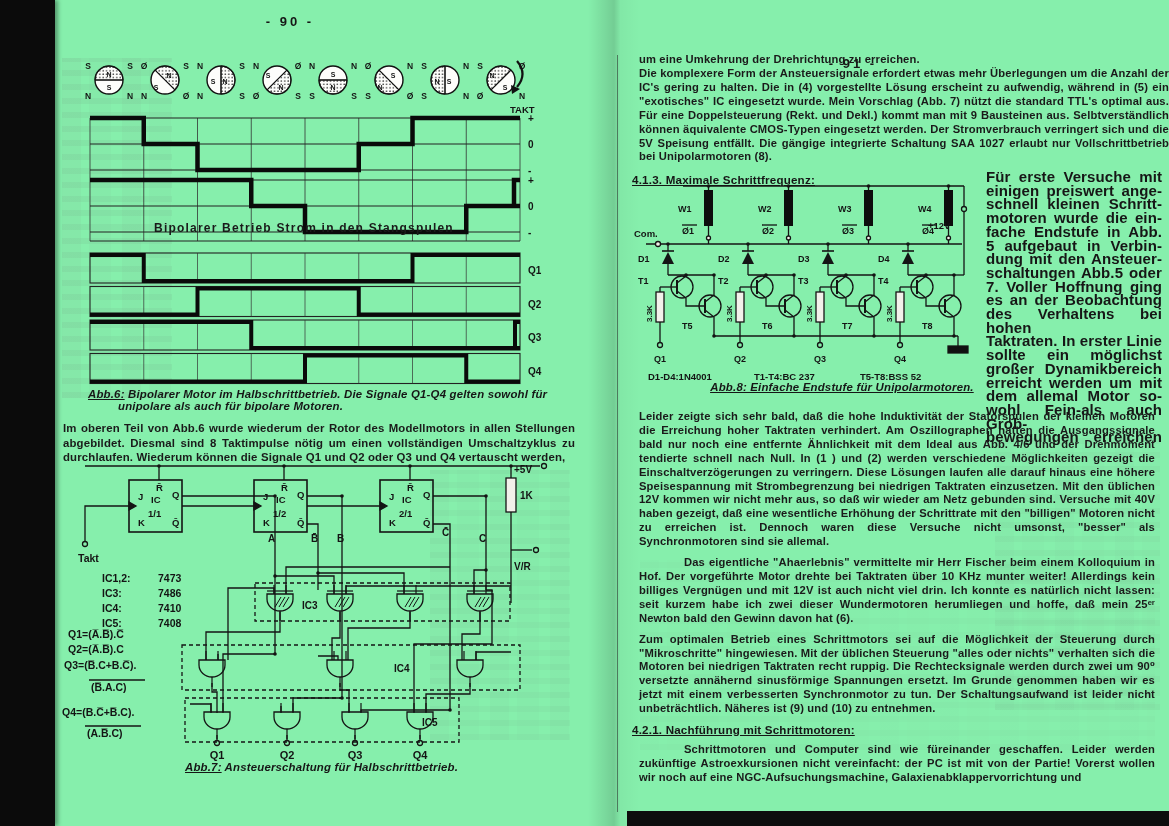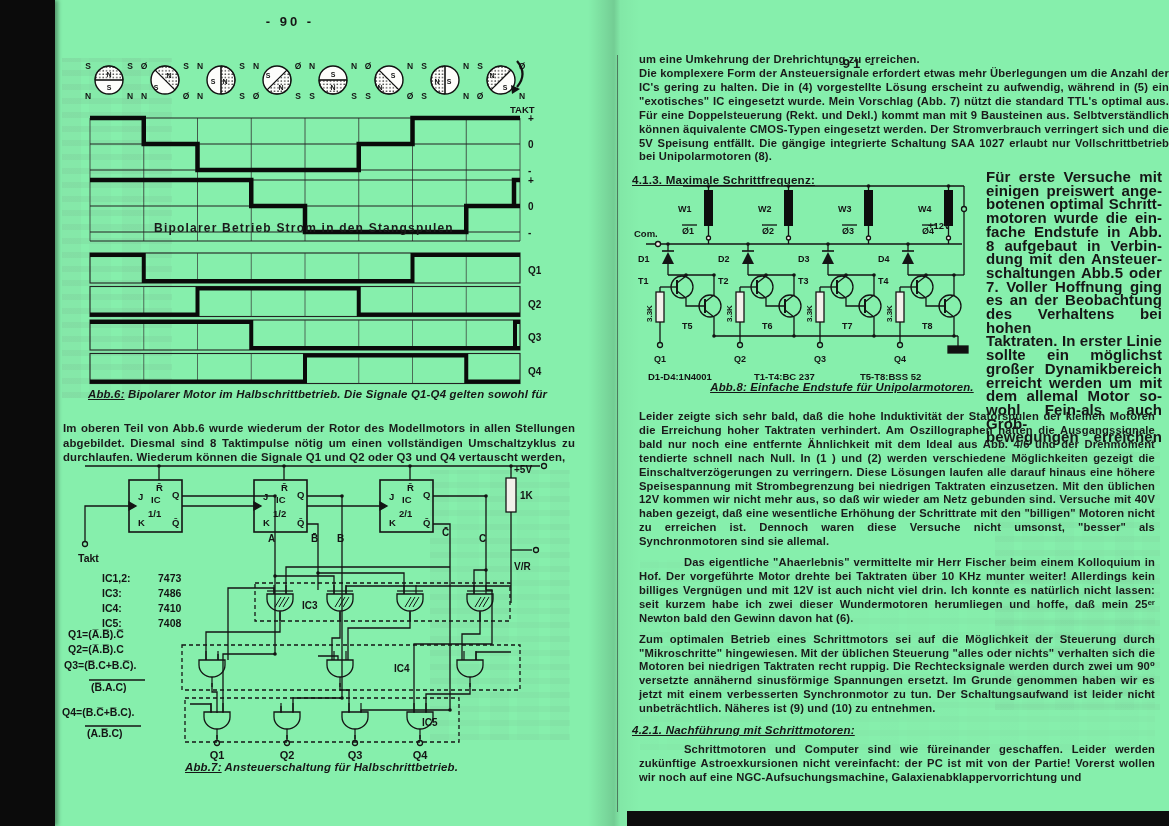--- a/index.html
+++ b/index.html
@@ -219,20 +219,21 @@
       <line x1="217" y1="102.5" x2="217" y2="132.5" stroke="#333" stroke-width="0.7"></line>
       <line x1="270.75" y1="102.5" x2="270.75" y2="132.5" stroke="#333" stroke-width="0.7"></line>
       <line x1="324.5" y1="102.5" x2="324.5" y2="132.5" stroke="#333" stroke-width="0.7"></line>
       <line x1="378.25" y1="102.5" x2="378.25" y2="132.5" stroke="#333" stroke-width="0.7"></line>
       <path d="M2,130.5 H55.75 H109.5 H163.25 H217 V104.5 H270.75 H324.5 H378.25 V130.5 H432" stroke="#0a0a0a" stroke-width="4" fill="none"></path>
       <text x="440" y="123.5" font-size="10">Q4</text>
     </svg>
 
   <div class="abs cap" style="left:88px;top:388px;width:470px;">
     <span class="tag">Abb.6:</span><span> Bipolarer Motor im Halbschrittbetrieb. Die Signale Q1-Q4 gelten sowohl für</span>
+    <div style="margin-left:30px;">unipolare als auch für bipolare Motoren.</div>
   </div>
 
   <p class="abs txt body-l just" style="left:56px;top:414px;width:512px;">Im oberen Teil von Abb.6 wurde wiederum der Rotor des Modellmotors in allen Stellungen abgebildet. Diesmal sind 8 Taktimpulse nötig um einen vollständigen Umschaltzyklus zu durchlaufen. Wiederum können die Signale Q1 und Q2 oder Q3 und Q4 vertauscht werden,</p>
 
   <svg class="abs" style="left:62px;top:458px;" width="512" height="316" viewBox="0 0 512 316">
     <g stroke="#141414" stroke-width="1.3" fill="none">
 
       <line x1="23" y1="8" x2="478" y2="8"></line>
       <circle cx="482" cy="8" r="2.5"></circle>
       <line x1="449" y1="8" x2="449" y2="20"></line>
@@ -659,24 +660,24 @@
     <g font-size="9.5">
       <text x="16" y="200">D1-D4:1N4001</text>
       <text x="122" y="200">T1-T4:BC 237</text>
       <text x="228" y="200">T5-T8:BSS 52</text>
     </g>
   </svg>
 
   <div class="abs sidecol" style="left:986px;top:170px;width:176px;" id="side-column">
       <div>Für erste Versuche mit</div>
       <div>einigen preiswert ange-</div>
-      <div>botenen optimal Schritt-</div>
+      <div>schnell kleinen Schritt-</div>
       <div>motoren wurde die ein-</div>
       <div>fache Endstufe in Abb.</div>
-      <div>8 aufgebaut in Verbin-</div>
+      <div>5 aufgebaut in Verbin-</div>
       <div>dung mit den Ansteuer-</div>
       <div>schaltungen Abb.5 oder</div>
       <div>7. Voller Hoffnung ging</div>
       <div>es an der Beobachtung</div>
       <div>des Verhaltens bei hohen</div>
       <div>Taktraten. In erster Linie</div>
       <div>sollte ein möglichst</div>
       <div>großer Dynamikbereich</div>
       <div>erreicht werden um mit</div>
       <div>dem allemal Motor so-</div>
@@ -685,17 +686,17 @@
     </div>
 
   <div class="abs cap" style="left:702px;top:381px;width:280px;text-align:center;text-decoration:underline;">
     <span class="tag">Abb.8:</span><span> Einfache Endstufe für Unipolarmotoren.</span>
   </div>
 
   <div class="abs" style="left:632px;top:403px;width:530px;">
     <p class="txt body-r just">Leider zeigte sich sehr bald, daß die hohe Induktivität der Statorspulen der kleinen Motoren die Erreichung hoher Taktraten verhindert. Am Oszillographen hatten die Ausgangssignale bald nur noch eine entfernte Ähnlichkeit mit dem Ideal aus Abb. 4/6 und der Drehmoment tendierte schnell nach Null. In (1 ) und (2) werden verschiedene Möglichkeiten gezeigt die Einschaltverzögerungen zu verringern. Diese Lösungen laufen alle darauf hinaus eine höhere Speisespannung mit Strombegrenzung bei niedrigen Taktraten einzusetzen. Mit den üblichen 12V kommen wir nicht mehr aus, so daß wir wieder am Netz gebunden sind. Versuche mit 40V haben gezeigt, daß eine wesentliche Erhöhung der Schrittrate mit den "billigen" Motoren nicht zu erreichen ist. Dennoch waren diese Versuche nicht umsonst, "besser" als Synchronmotoren sind sie allemal.</p>
     <p class="txt body-r just indent">Das eigentliche "Ahaerlebnis" vermittelte mir Herr Fischer beim einem Kolloquium in Hof. Der vorgeführte Motor drehte bei Taktraten über 10 KHz munter weiter! Allerdings kein billiges Vergnügen und mit 12V ist auch nicht viel drin. Ich konnte es natürlich nicht lassen: seit kurzem habe ich zwei dieser Wundermotoren herumliegen und hoffe, daß mein 25ᵉʳ Newton bald den Gewinn davon hat (6).</p>
     <p class="txt body-r just">Zum optimalen Betrieb eines Schrittmotors sei auf die Möglichkeit der Steuerung durch "Mikroschritte" hingewiesen. Mit der üblichen Steuerung "alles oder nichts" verhalten sich die Motoren bei niedrigen Taktraten recht ruppig. Die Rechtecksignale werden durch zwei um 90⁰ versetzte annähernd sinusförmige Spannungen ersetzt. Im Grunde genommen haben wir es jetzt mit einem verbesserten Synchronmotor zu tun. Der Schaltungsaufwand ist leider nicht unbeträchtlich. Näheres ist (9)  und (10) zu entnehmen.</p>
-    <div class="h-sec" style="margin-top:1px;font-style:italic;">4.2.1. Nachführung mit Schrittmotoren:</div>
+    <div class="h-sec" style="margin-top:1px;">4.2.1. Nachführung mit Schrittmotoren:</div>
     <p class="txt body-r just indent">Schrittmotoren und Computer sind wie füreinander geschaffen. Leider werden zukünftige Astroexkursionen nicht vereinfacht: der PC ist mit von der Partie! Vorerst wollen wir noch auf eine NGC-Aufsuchungsmachine, Galaxienabklappervorrichtung und</p>
   </div>
 
 </div>
 
 </body></html>

